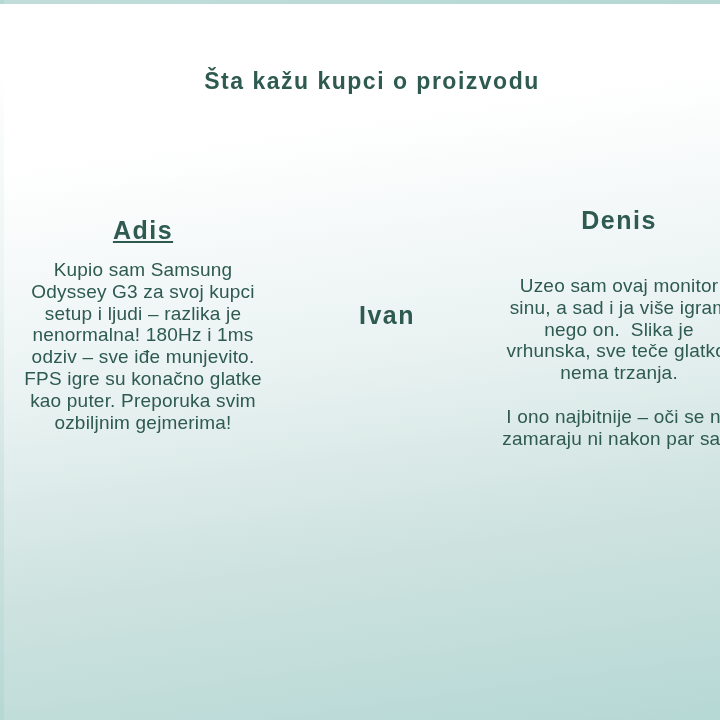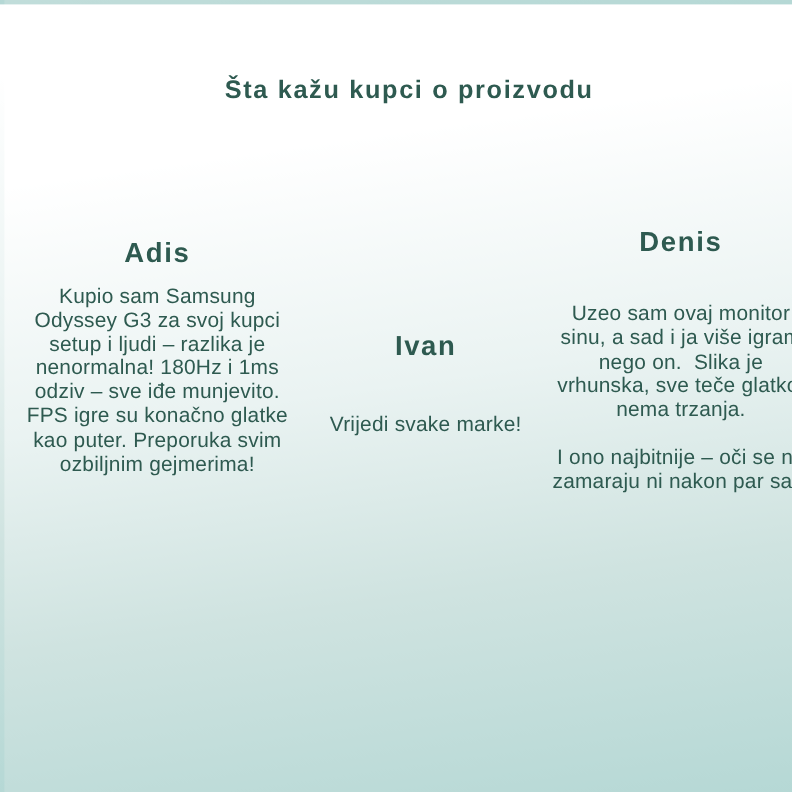--- a/index.html
+++ b/index.html
@@ -36,21 +36,21 @@
     text-align:center;
   }
   .col-adis{ left:8px;   top:200px; width:246px; }
   .col-ivan{ left:250px; top:285px; width:250px;text-align:center; }
   .col-denis{left:484px; top:190px; width:246px; }
   .person-name{
     font-size:25px;
     font-weight:600;
     letter-spacing:1.5px;
   }
-  .col-adis  .person-name{margin-bottom:14px;}
+  .col-adis  .person-name{margin-bottom:14px;text-decoration:underline;}
   .col-ivan  .person-name{margin-bottom:46px;}
   .col-denis .person-name{margin-bottom:40px;}
   .testimonial-text{
     font-size:19px;
     line-height:21.8px;
     letter-spacing:0.2px;
     white-space:pre-wrap;
   }
   .testimonial-text + .testimonial-text{
     margin-top:22px;
@@ -61,20 +61,19 @@
 
 <h1 class="page-title">Šta kažu kupci o proizvodu</h1>
 
 <section class="column col-adis">
   <h2 class="person-name">Adis</h2>
   <p class="testimonial-text">Kupio sam Samsung Odyssey G3 za svoj kupci setup i ljudi – razlika je nenormalna! 180Hz i 1ms odziv – sve iđe munjevito. FPS igre su konačno glatke kao puter. Preporuka svim ozbiljnim gejmerima!</p>
 </section>
 
 <section class="column col-ivan">
   <h2 class="person-name">Ivan</h2>
-  <p class="testimonial-text">Vrijedi svake marke!</p>
 </section>
 
 <section class="column col-denis">
   <h2 class="person-name">Denis</h2>
   <p class="testimonial-text">Uzeo sam ovaj monitor sinu, a sad i ja više igram nego on.  Slika je vrhunska, sve teče glatko, nema trzanja.</p>
   <p class="testimonial-text">I ono najbitnije – oči se ne zamaraju ni nakon par sati.</p>
 </section>
 
 </body></html>

